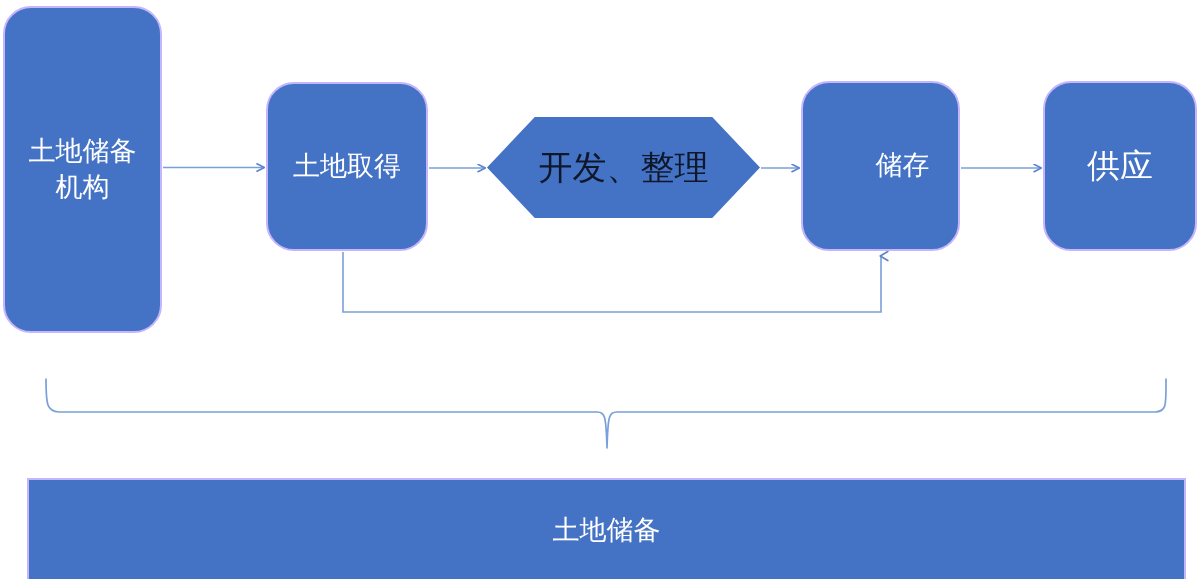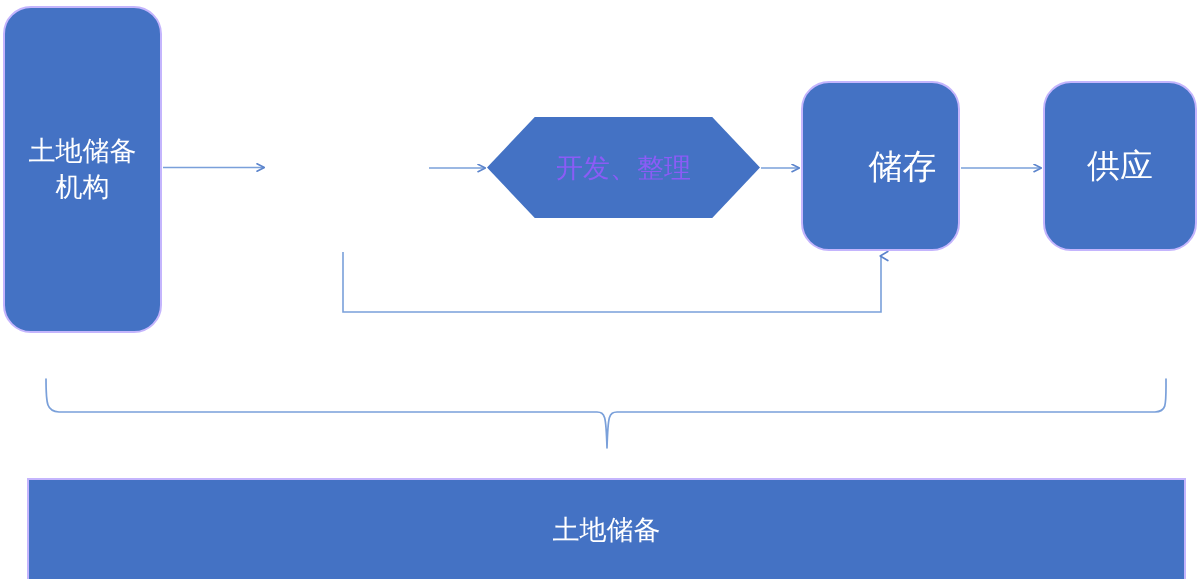--- a/index.html
+++ b/index.html
@@ -46,21 +46,21 @@
   #node-agency {
     left: 3px;  top: 6px;  width: 159px; height: 327px;
     font-size: 27px;
   }
   #node-acquire {
     left: 266px; top: 82px; width: 162px; height: 169px;
     font-size: 27px;
   }
   #node-store {
     left: 801px; top: 81px; width: 159px; height: 170px;
-    font-size: 34px;
+    font-size: 27px;
     padding-left: 44px;
   }
   #node-supply {
     left: 1043px; top: 81px; width: 154px; height: 170px;
     font-size: 33px;
   }
   #node-summary {
     left: 27px; top: 478px; width: 1159px; height: 105px;
     border-radius: 0;
     font-size: 27px;
@@ -77,22 +77,22 @@
     background: #4472C4;
     -webkit-clip-path: polygon(0% 50%, 17.5% 0%, 82.5% 0%, 100% 50%, 82.5% 100%, 17.5% 100%);
     clip-path: polygon(0% 50%, 17.5% 0%, 82.5% 0%, 100% 50%, 82.5% 100%, 17.5% 100%);
   }
   #node-develop .hexlabel {
     position: absolute;
     inset: 0;
     display: flex;
     align-items: center;
     justify-content: center;
-    color: #8b5cf6;
-    font-size: 27px;
+    color: #0f172a;
+    font-size: 34px;
     user-select: none;
   }
 
   
   #connectors {
     position: absolute;
     left: 0; top: 0;
     width: 1200px; height: 579px;
     pointer-events: none;
   }
@@ -129,20 +129,23 @@
              C608,415 609,412.5 617,412
              L1155,412
              C1167,411.5 1166,405 1166,379" fill="none" stroke="#7AA0DA" stroke-width="1.7" stroke-linecap="round" stroke-linejoin="round"></path>
   </svg>
 
   <div class="node rounded" id="node-agency">
     <span class="label">土地储备
 机构</span>
   </div>
 
+  <div class="node rounded" id="node-acquire">
+    <span class="label">土地取得</span>
+  </div>
 
   <div id="node-develop">
     <div class="hexbody"></div>
     <div class="hexlabel">开发、整理</div>
   </div>
 
   <div class="node rounded" id="node-store">
     <span class="label">储存</span>
   </div>
 

